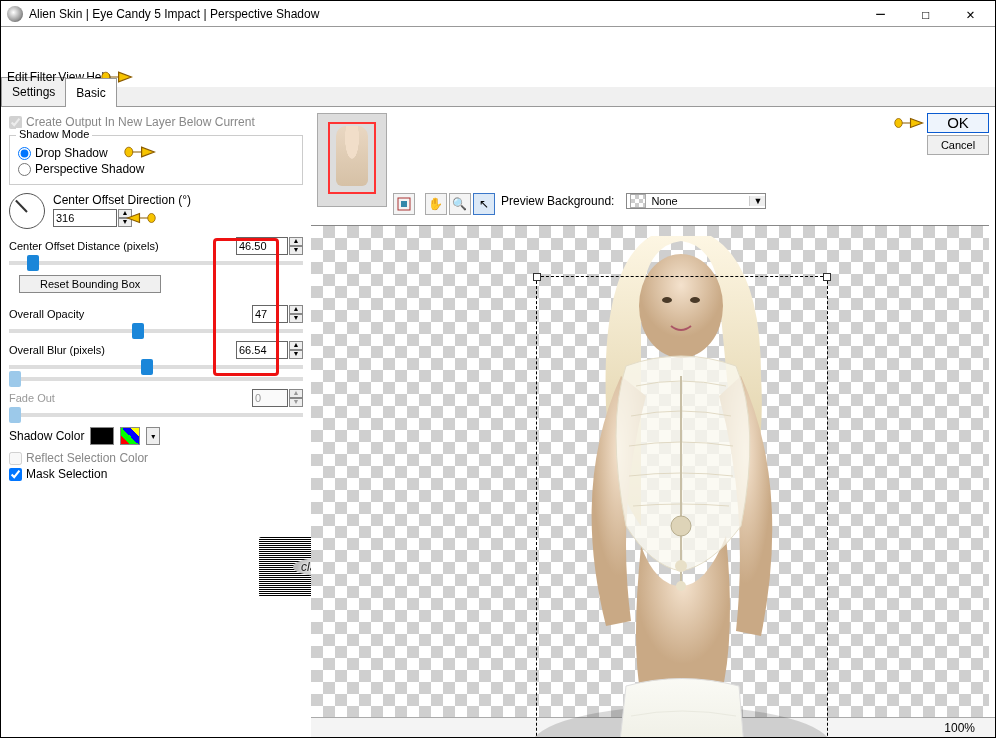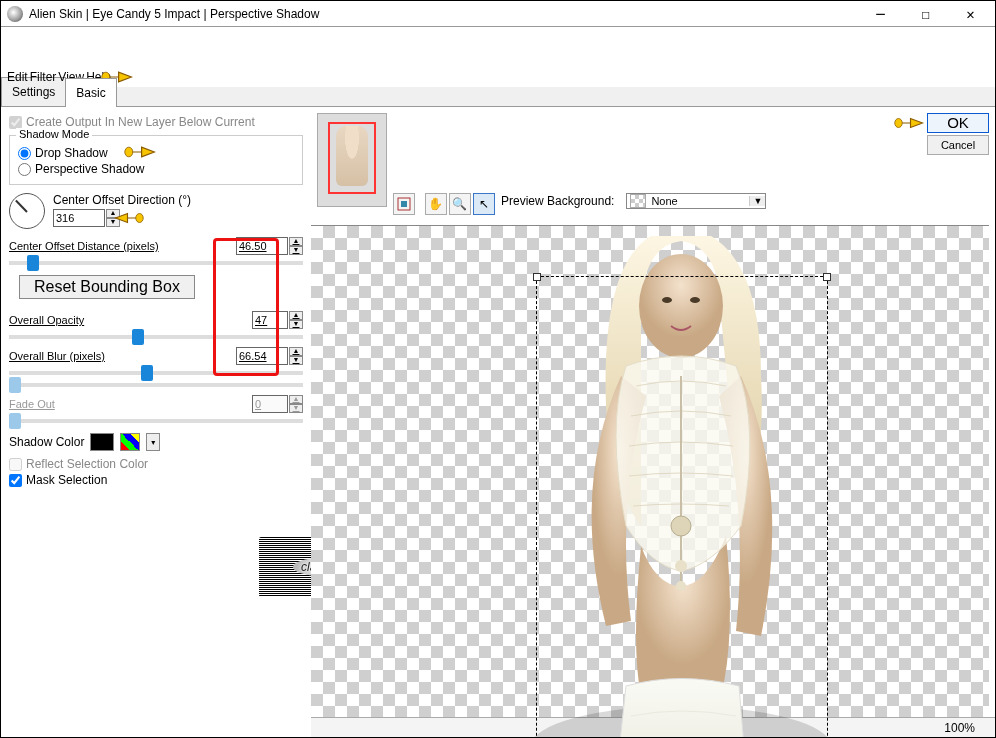--- a/index.html
+++ b/index.html
@@ -26,31 +26,31 @@
 .chk.enabled { color: #000; }
 .groupbox { border: 1px solid #ccc; margin-top: 6px; padding: 8px 8px 6px 8px; position: relative; }
 .groupbox .legend { position: absolute; top: -8px; left: 6px; background: #fff; padding: 0 3px; font-size: 11px; }
 .radio { display: flex; align-items: center; gap: 4px; margin: 2px 0; }
 .radio input { margin: 0; }
 .offset-row { display: flex; align-items: flex-start; gap: 8px; margin-top: 8px; }
 .dial { width: 36px; height: 36px; border: 1px solid #555; border-radius: 50%; position: relative; }
 .dial::after { content: ""; position: absolute; width: 2px; height: 16px; background: #333; left: 50%; top: 2px; transform-origin: bottom center; transform: translateX(-50%) rotate(-44deg); }
 .offset-col { display: flex; flex-direction: column; gap: 2px; }
 .numbox { display: flex; align-items: center; }
-.numbox input { width: 52px; height: 18px; border: 1px solid #666; padding: 0 2px; font-size: 11px; }
+.numbox input { width: 64px; height: 18px; border: 1px solid #666; padding: 0 2px; font-size: 11px; }
 .spin { display: flex; flex-direction: column; margin-left: 1px; }
 .spin div { width: 14px; height: 9px; border: 1px solid #888; background: #eee; font-size: 7px; line-height: 6px; text-align: center; }
-.slider-row { margin-top: 8px; text-decoration: underline; }
+.slider-row { margin-top: 8px; }
 .slider-row .lbl { font-size: 11px; }
 .slider-line { display: flex; align-items: center; gap: 4px; }
 .slider { flex: 1; height: 4px; background: #ddd; position: relative; margin: 6px 0; }
 .thumb { position: absolute; top: -6px; width: 12px; height: 16px; background: #1a86d9; border-radius: 2px; }
 .slider-row.disabled { color: #999; }
 .slider-row.disabled .thumb { background: #9cc9ea; }
-.btnw { padding: 2px 14px; border: 1px solid #888; background: #f0f0f0; font-size: 16px; }
+.btnw { padding: 2px 20px; border: 1px solid #888; background: #f0f0f0; font-size: 11px; }
 .color-row { display: flex; align-items: center; gap: 6px; margin-top: 10px; }
 .color-swatch { width: 24px; height: 18px; background: #000; border: 1px solid #888; }
 .palette-ico { width: 20px; height: 18px; border: 1px solid #888; background: linear-gradient(45deg,#f00 0 25%,#0f0 0 50%,#00f 0 75%,#ff0 0); }
 .dropdown-arrow { width: 14px; height: 18px; border: 1px solid #888; background: #eee; display: flex; align-items: center; justify-content: center; font-size: 8px; }
 .red-box { position: absolute; border: 3px solid #e11; border-radius: 4px; pointer-events: none; }
 .watermark { position: absolute; left: 258px; top: 430px; width: 122px; height: 60px; background: repeating-linear-gradient(#000 0 1px,#fff 1px 2px); border-radius: 2px; display:flex; align-items:center; justify-content:center; font-style: italic; color:#222; font-size:14px; text-shadow: 0 0 2px #fff, 0 0 4px #fff; }
 .watermark span { background: radial-gradient(circle,#eee 0%,#bbb 80%); padding: 2px 8px; border-radius: 50%; }
 .right-top { height: 118px; display: flex; align-items: flex-start; padding: 4px 6px; gap: 6px; }
 .nav-thumb { width: 70px; height: 94px; background: #ddd; border: 1px solid #aaa; padding: 6px; position: relative; margin-top: 2px;}
 .nav-thumb .sel { position: absolute; top: 8px; left: 10px; width: 48px; height: 72px; border: 2px solid #f33; }

